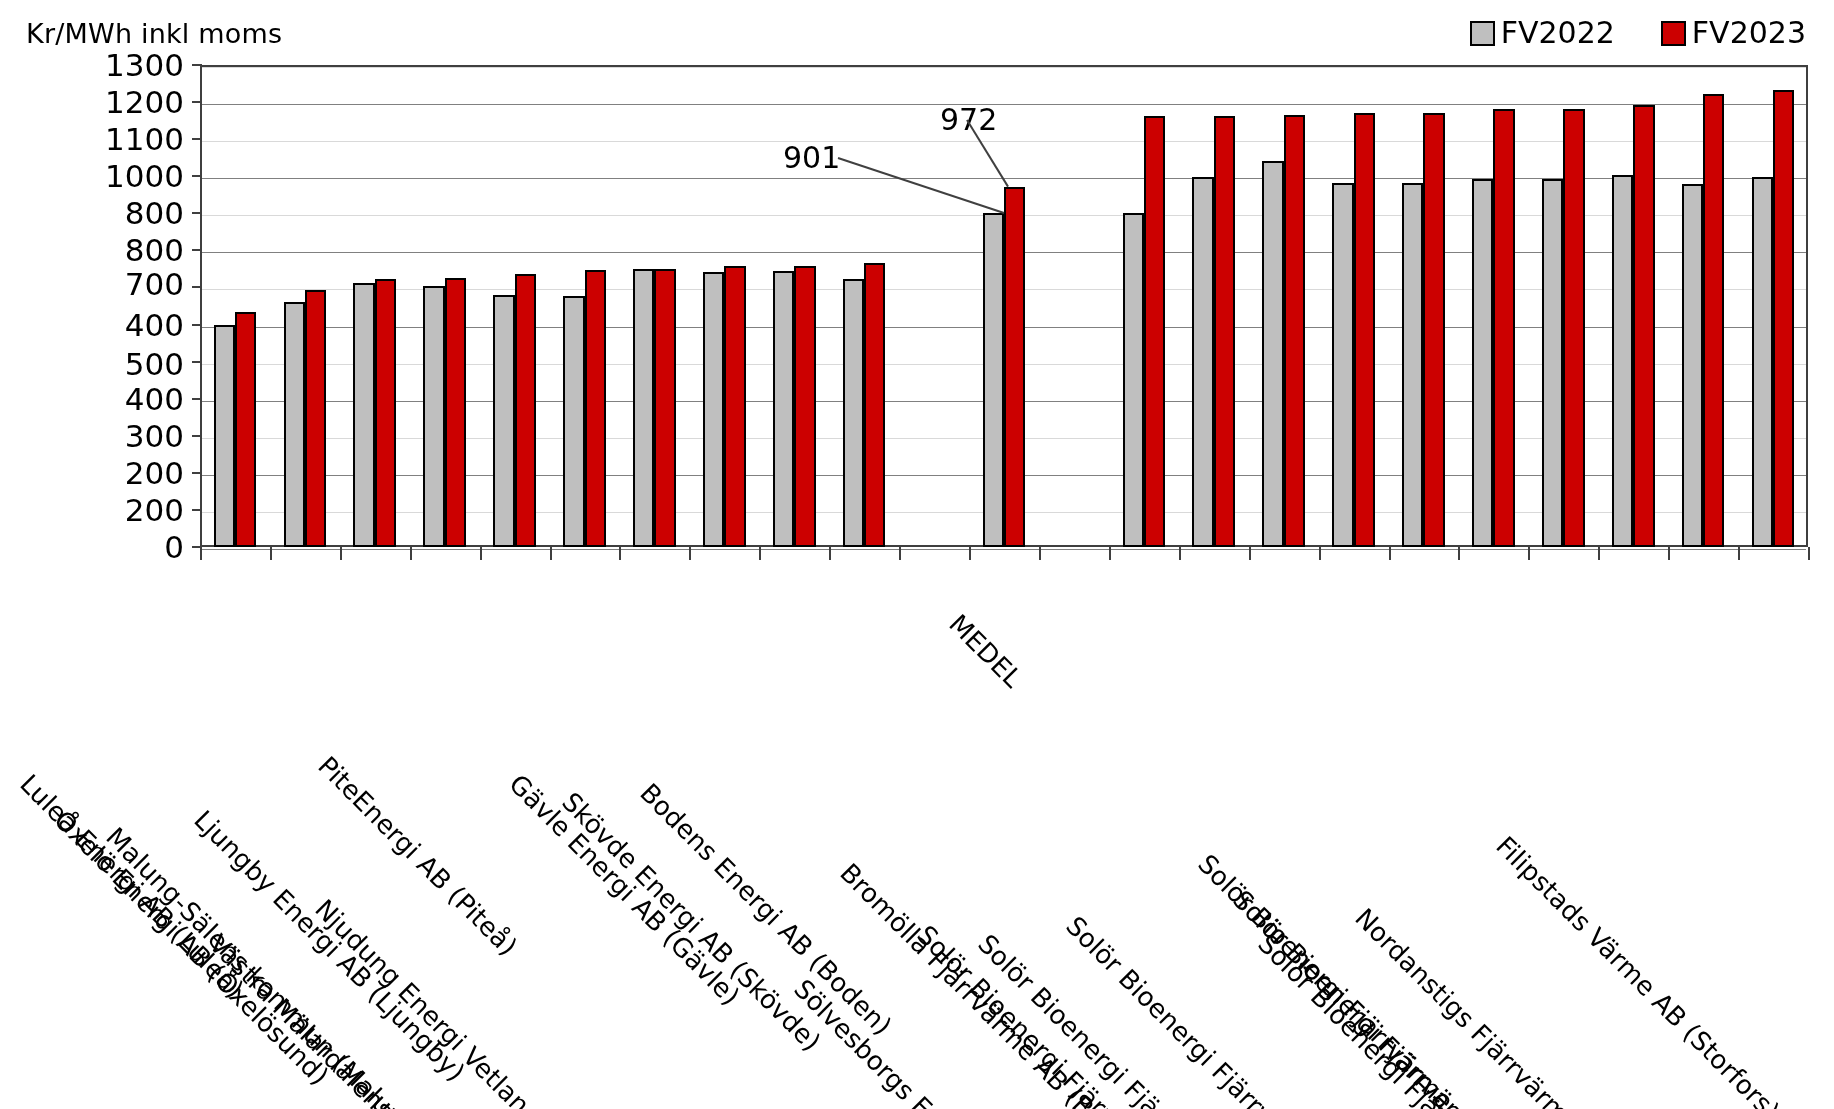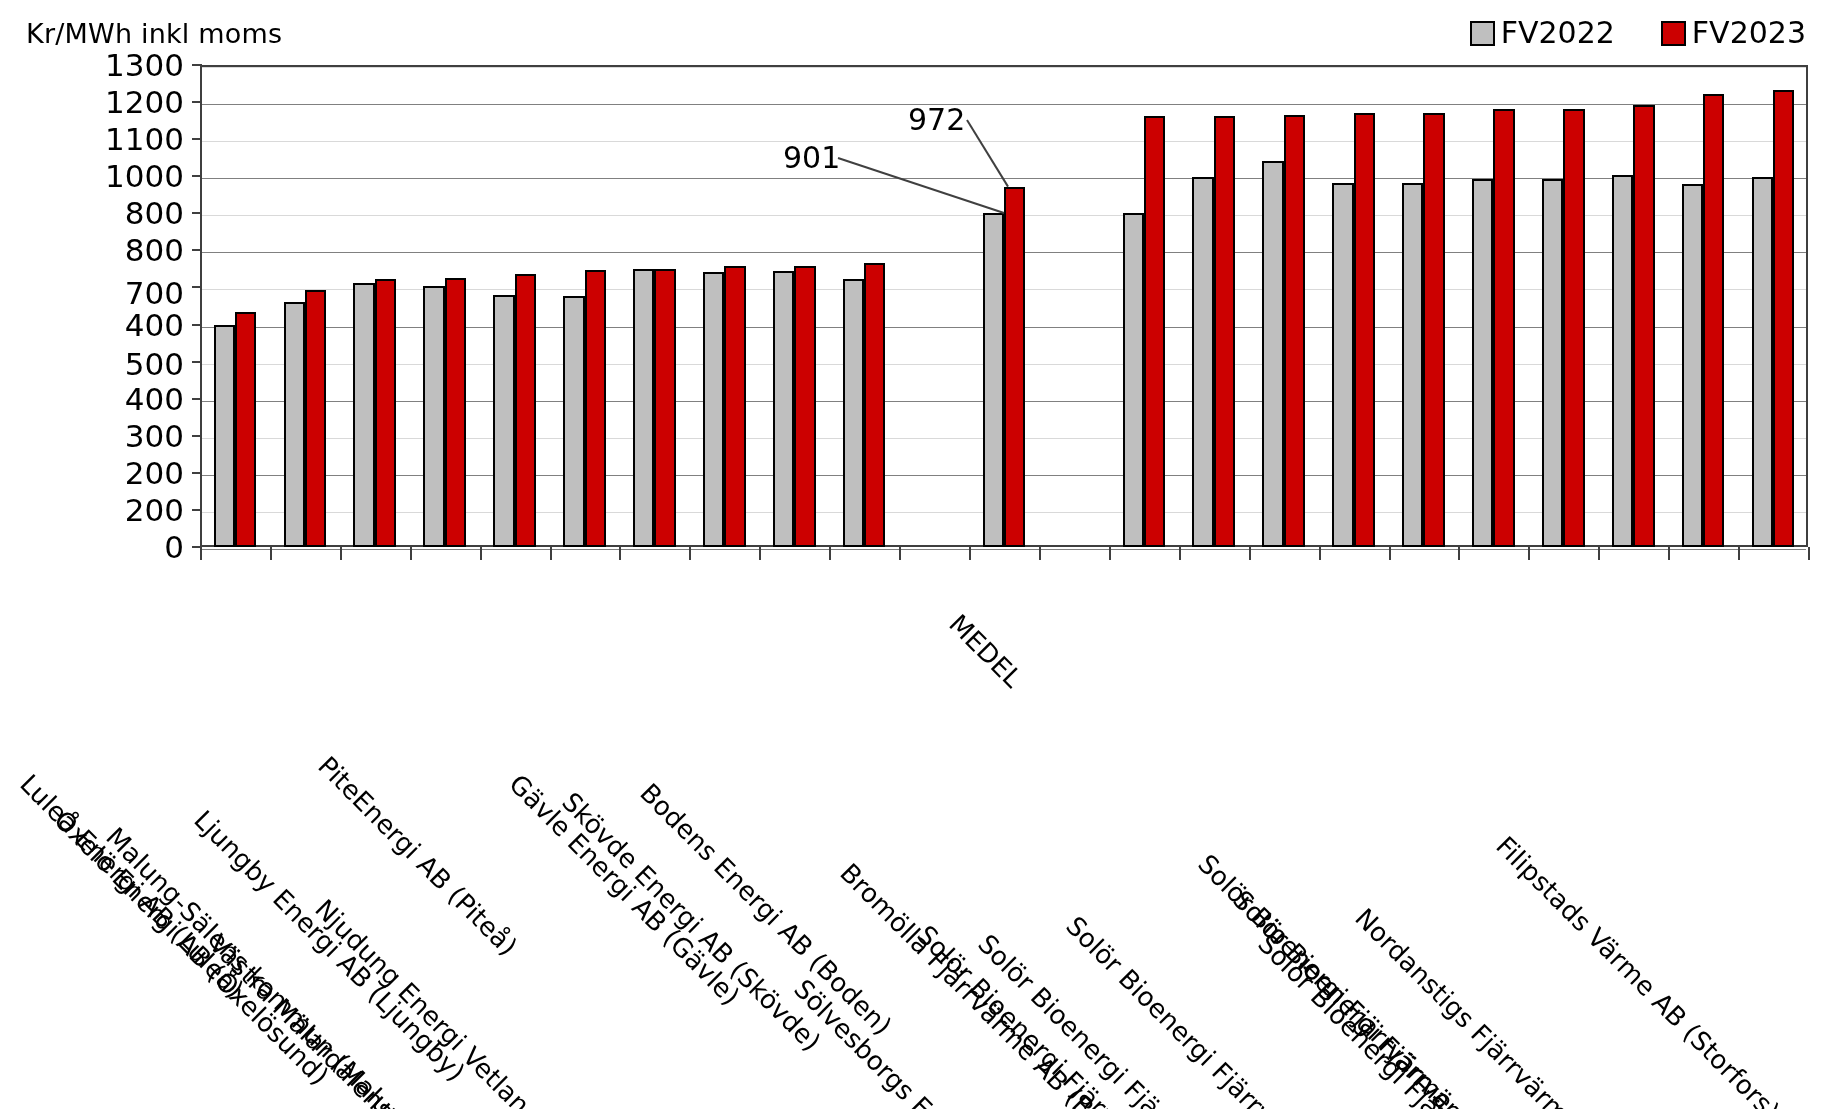--- a/index.html
+++ b/index.html
@@ -67,21 +67,21 @@
     <div class="ytick-label" style="top: 102.077px;">1200</div>
     <div class="ytick-mark" style="top: 101.077px;"></div>
     <div class="ytick-label" style="top: 139.154px;">1100</div>
     <div class="ytick-mark" style="top: 138.154px;"></div>
     <div class="ytick-label" style="top: 176.231px;">1000</div>
     <div class="ytick-mark" style="top: 175.231px;"></div>
     <div class="ytick-label" style="top: 213.308px;">800</div>
     <div class="ytick-mark" style="top: 212.308px;"></div>
     <div class="ytick-label" style="top: 250.385px;">800</div>
     <div class="ytick-mark" style="top: 249.385px;"></div>
-    <div class="ytick-label" style="top: 293px;">700</div>
+    <div class="ytick-label" style="top: 284px;">700</div>
     <div class="ytick-mark" style="top: 286.462px;"></div>
     <div class="ytick-label" style="top: 324.538px;">400</div>
     <div class="ytick-mark" style="top: 323.538px;"></div>
     <div class="ytick-label" style="top: 364px;">500</div>
     <div class="ytick-mark" style="top: 360.615px;"></div>
     <div class="ytick-label" style="top: 398.692px;">400</div>
     <div class="ytick-mark" style="top: 397.692px;"></div>
     <div class="ytick-label" style="top: 435.769px;">300</div>
     <div class="ytick-mark" style="top: 434.769px;"></div>
     <div class="ytick-label" style="top: 472.846px;">200</div>
@@ -246,17 +246,17 @@
     <div class="xlabel" style="left: 1246.61px; top: 885.695px;">Solör Bioenergi Fjärrvärme AB (Nora)</div>
     <div class="xlabel" style="left: 1271.98px; top: 930.236px;">Solör Bioenergi Fjärrvärme AB (Mönsterås)</div>
     <div class="xlabel" style="left: 1368.62px; top: 903.512px;">Nordanstigs Fjärrvärme AB (Nordanstig)</div>
     <div class="xlabel" style="left: 1509.8px; top: 832.246px;">Filipstads Värme AB (Storfors)</div>
   </div>
 <div id="callouts">
     <div class="callout-text" style="left: 783px; top: 143px;">901</div>
     <svg class="callout-line" width="1834" height="1109" style="left: 0px; top: 0px;">
       <polyline points="838,158 1004,212.9369230769231" fill="none" stroke="#404040" stroke-width="2"></polyline>
     </svg>
-    <div class="callout-text" style="left: 908px; top: 105px;">972</div>
+    <div class="callout-text" style="left: 940px; top: 105px;">972</div>
     <svg class="callout-line" width="1834" height="1109" style="left: 0px; top: 0px;">
       <polyline points="967,120 1008,186.6123076923077" fill="none" stroke="#404040" stroke-width="2"></polyline>
     </svg>
   </div>
 
 </body></html>

